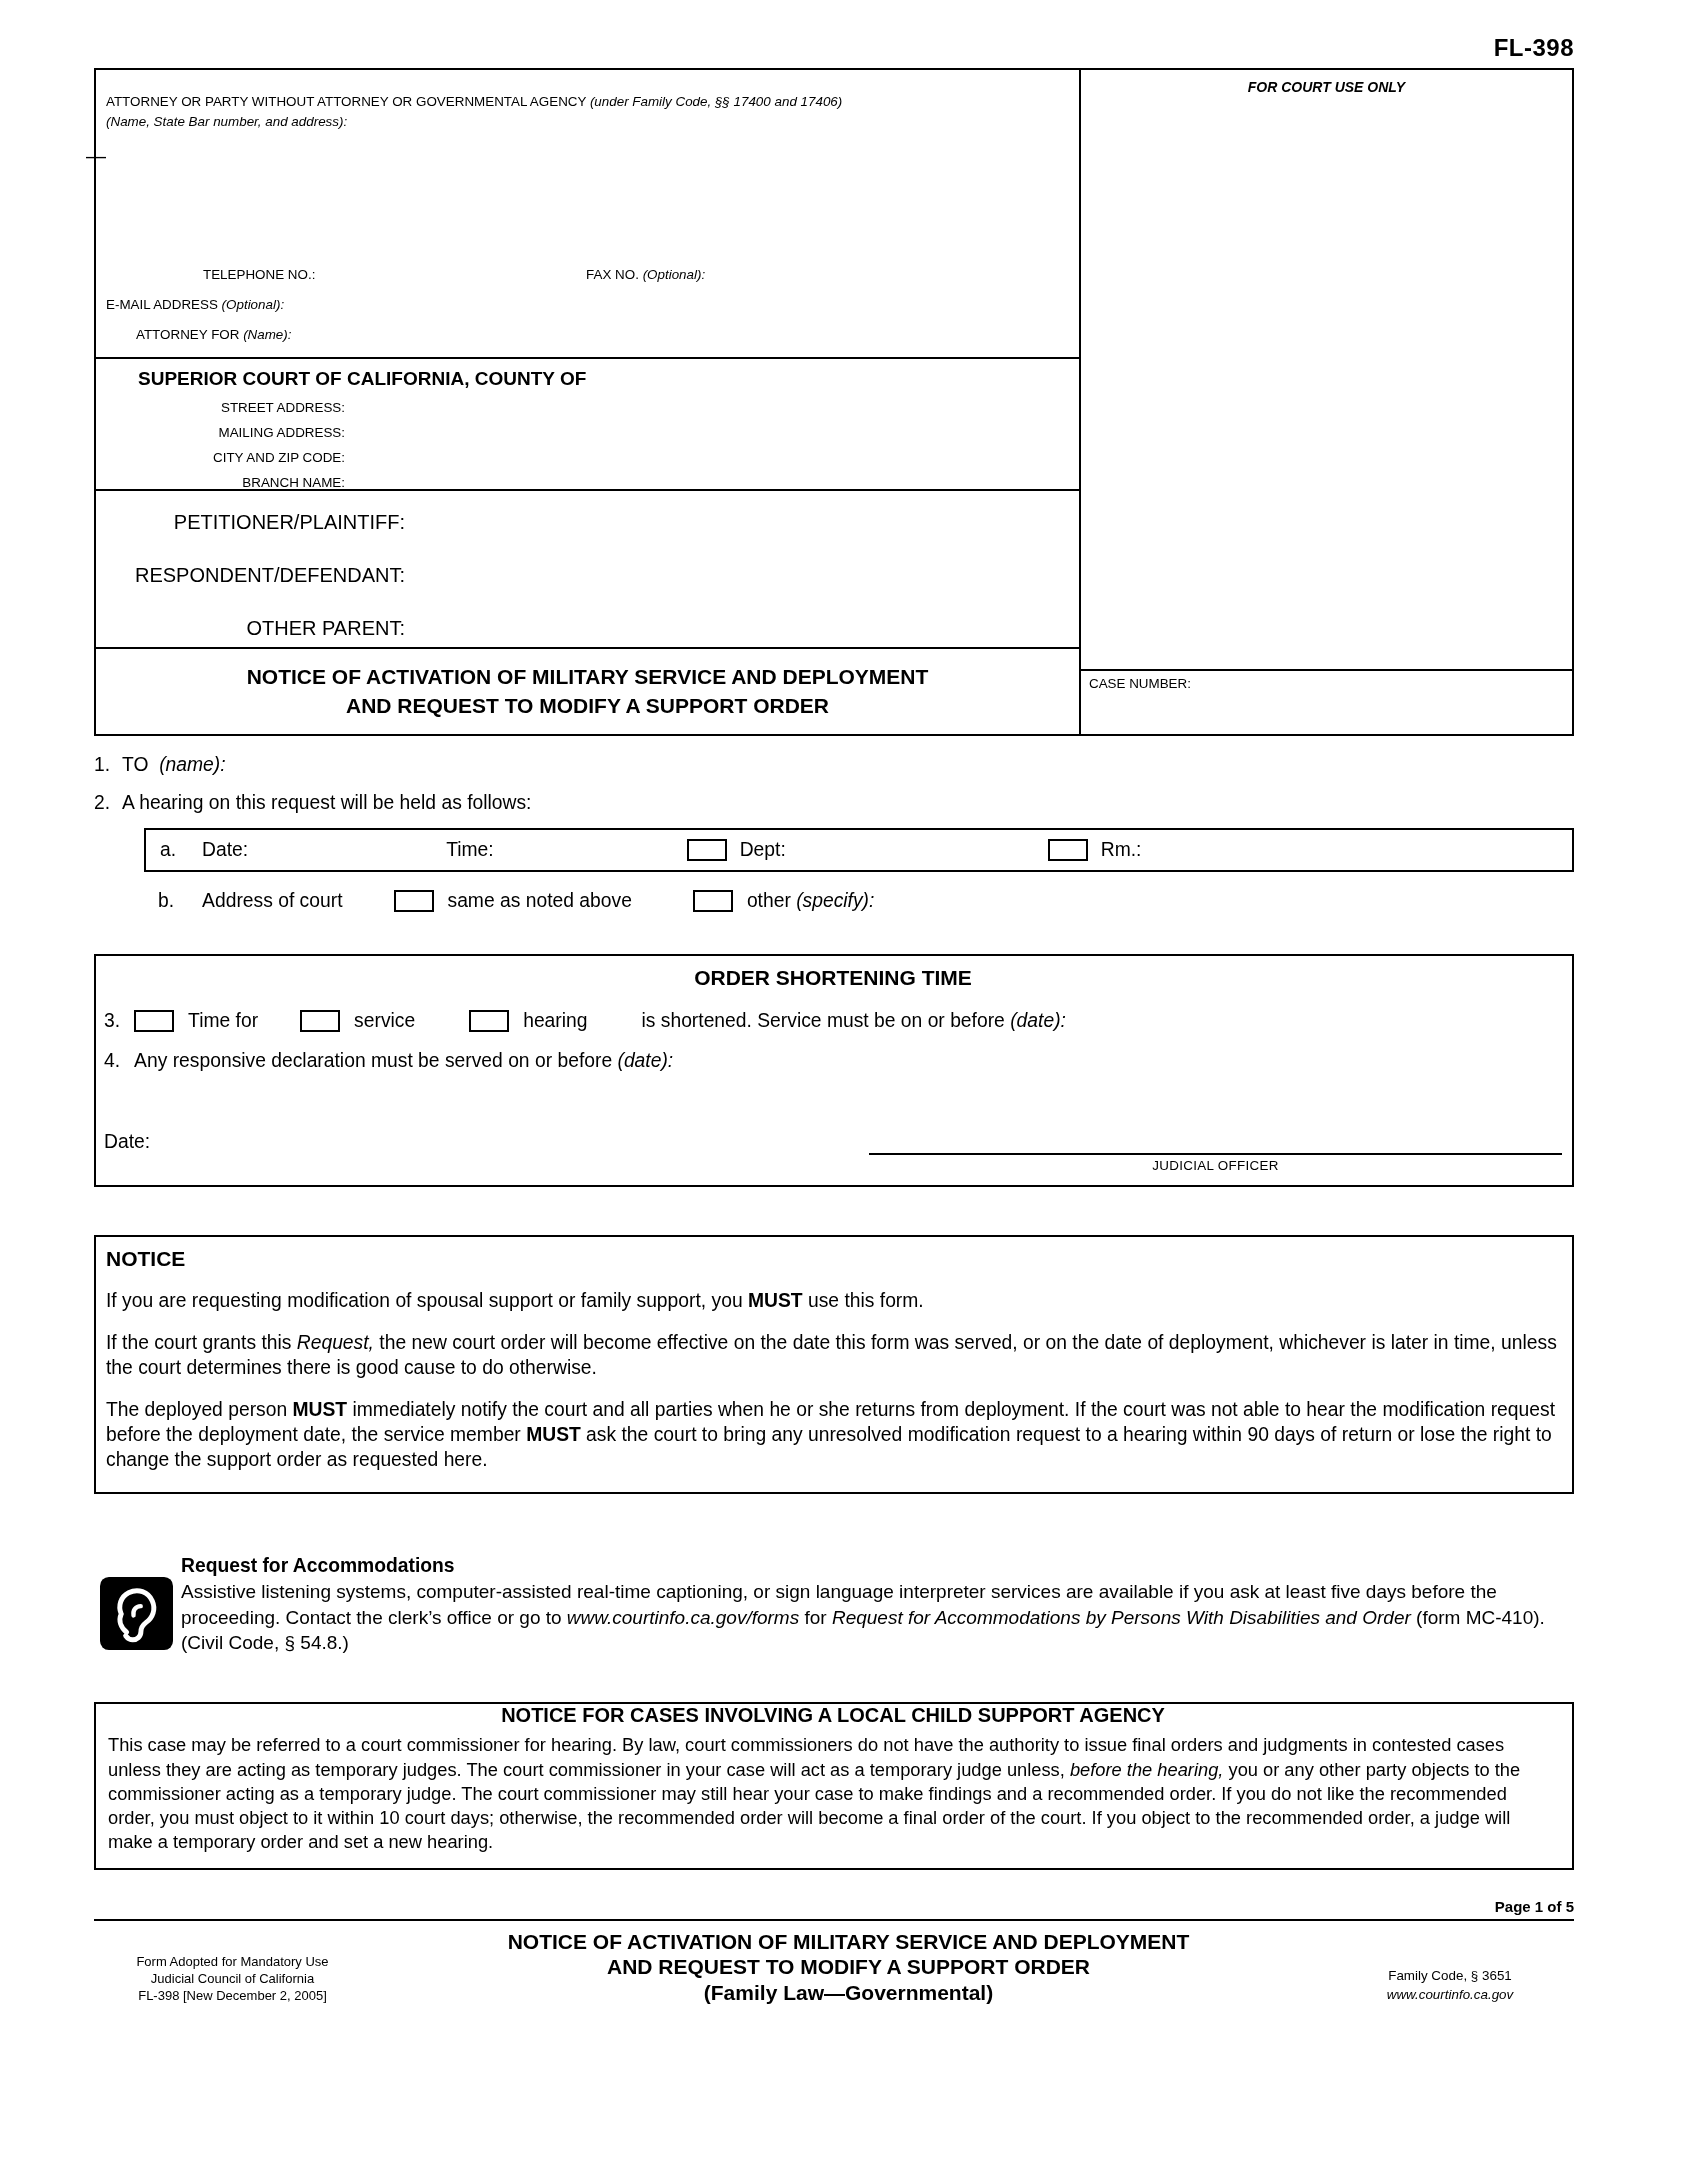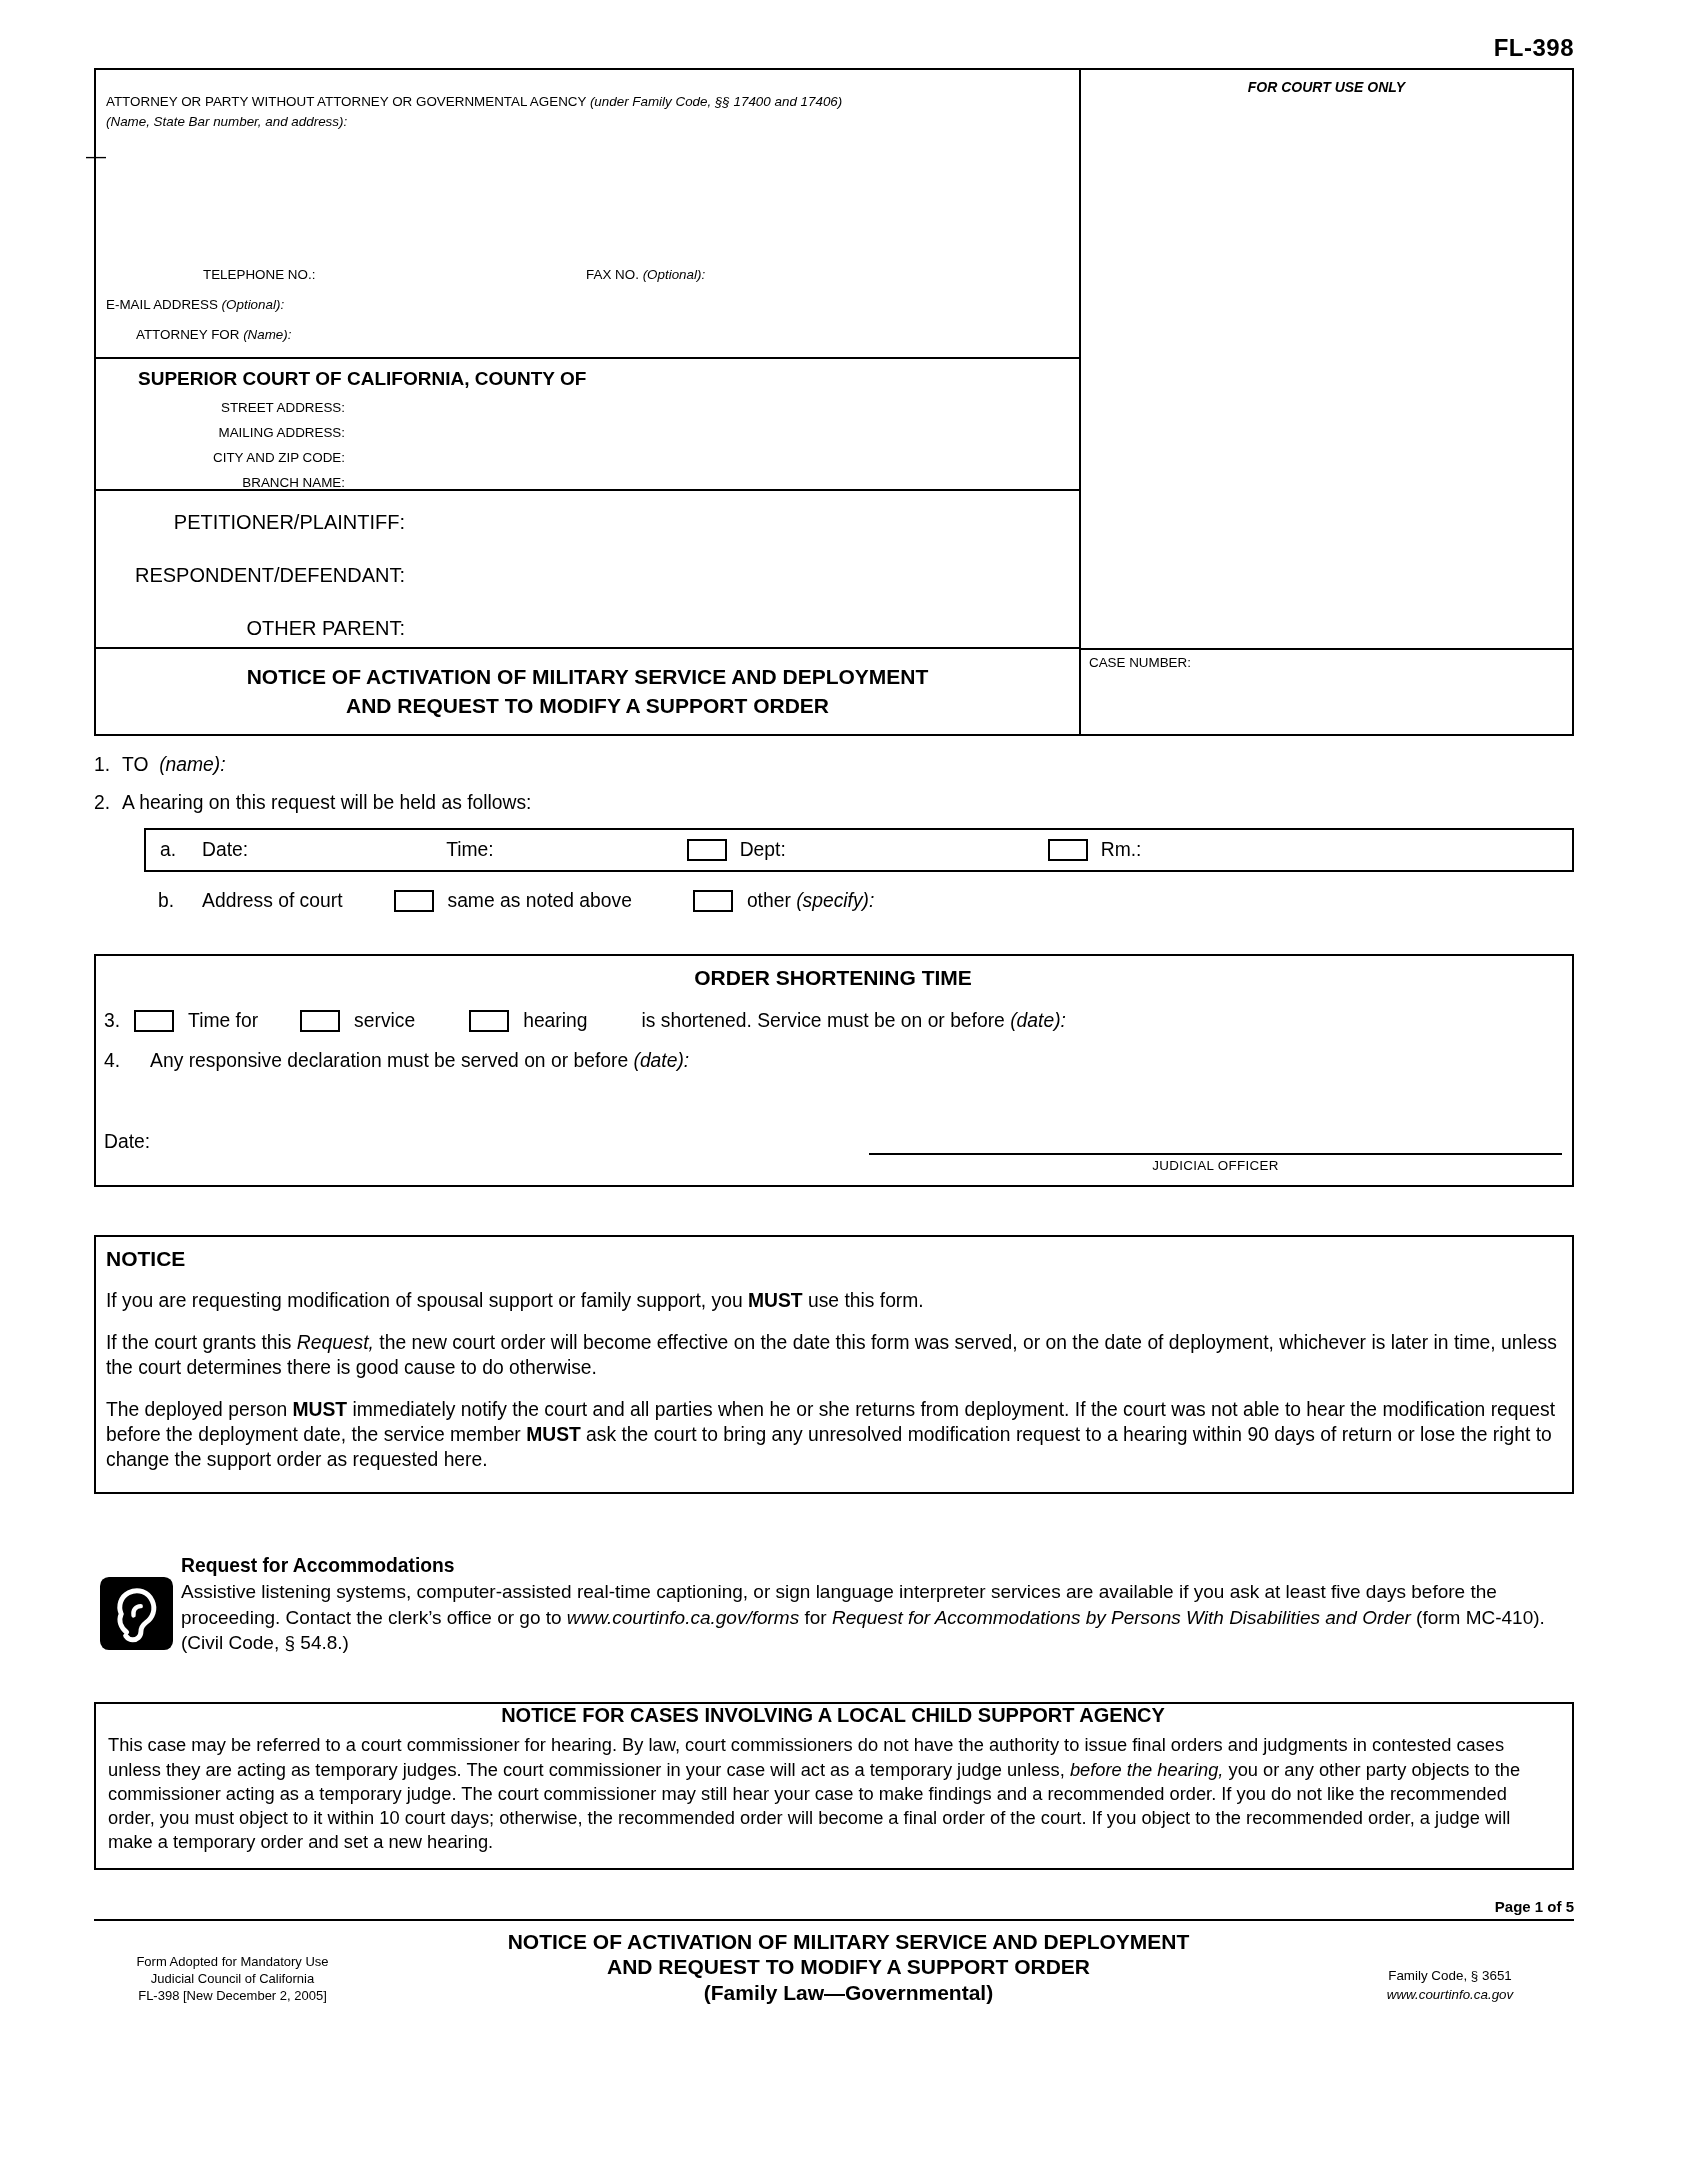--- a/index.html
+++ b/index.html
@@ -30,21 +30,21 @@
   .addr-row { font-size:13.4px; margin-top:10px; }
   .addr-lbl { display:inline-block; width:249px; text-align:right; }
 
   .sec-parties { height:158px; border-bottom:2px solid #000; font-size:20px; padding-top:20px; }
   .party-row { margin-bottom:30px; }
   .party-lbl { display:inline-block; width:309px; text-align:right; }
 
   .sec-title { height:85px; display:flex; flex-direction:column; justify-content:center; text-align:center; font-weight:bold; font-size:21px; line-height:1.35; }
 
   .court-use { flex:1; text-align:center; padding-top:9px; font-size:14px; font-weight:bold; font-style:italic; }
-  .case-box { height:86px; border-top:2px solid #000; font-size:13.4px; padding:5px 8px; }
+  .case-box { height:65px; border-top:2px solid #000; font-size:13.4px; padding:5px 8px; }
 
   
   .item { font-size:19.3px; }
   .item1 { margin-top:18px; }
   .item2 { margin-top:16px; }
   .inum { display:inline-block; width:28px; }
 
   .row-a-box { border:2px solid #000; margin-left:50px; margin-top:14px; height:44px; display:flex; align-items:center; font-size:19.3px; }
   .row-b { margin-left:50px; margin-top:18px; display:flex; align-items:center; font-size:19.3px; }
   .cb { width:40px; height:22px; border:2px solid #000; display:inline-block; flex:none; background:#fff; }
@@ -187,21 +187,21 @@
       <span class="cb" style="margin-left:42px"></span>
       <span style="margin-left:14px">service</span>
       <span class="cb" style="margin-left:54px"></span>
       <span style="margin-left:14px">hearing</span>
       <span style="margin-left:54px"><span>is shortened.  Service must be on or before </span><i>(date):</i></span>
       <span class="fillgap"></span>
     </div>
 
     <div class="ost-row ost-item4">
       <span>4.</span>
-      <span style="margin-left:30px"><span>Any responsive declaration must be served on or before </span><i>(date):</i></span>
+      <span style="margin-left:14px"><span>Any responsive declaration must be served on or before </span><i>(date):</i></span>
       <span class="fillgap"></span>
     </div>
 
     <div class="ost-sign-row">
       <span class="ost-date">Date:</span>
       <span style="flex:0 0 119px"></span>
       <div class="sig">
         <div class="sig-line"></div>
         <div class="sig-label">JUDICIAL OFFICER</div>
       </div>

